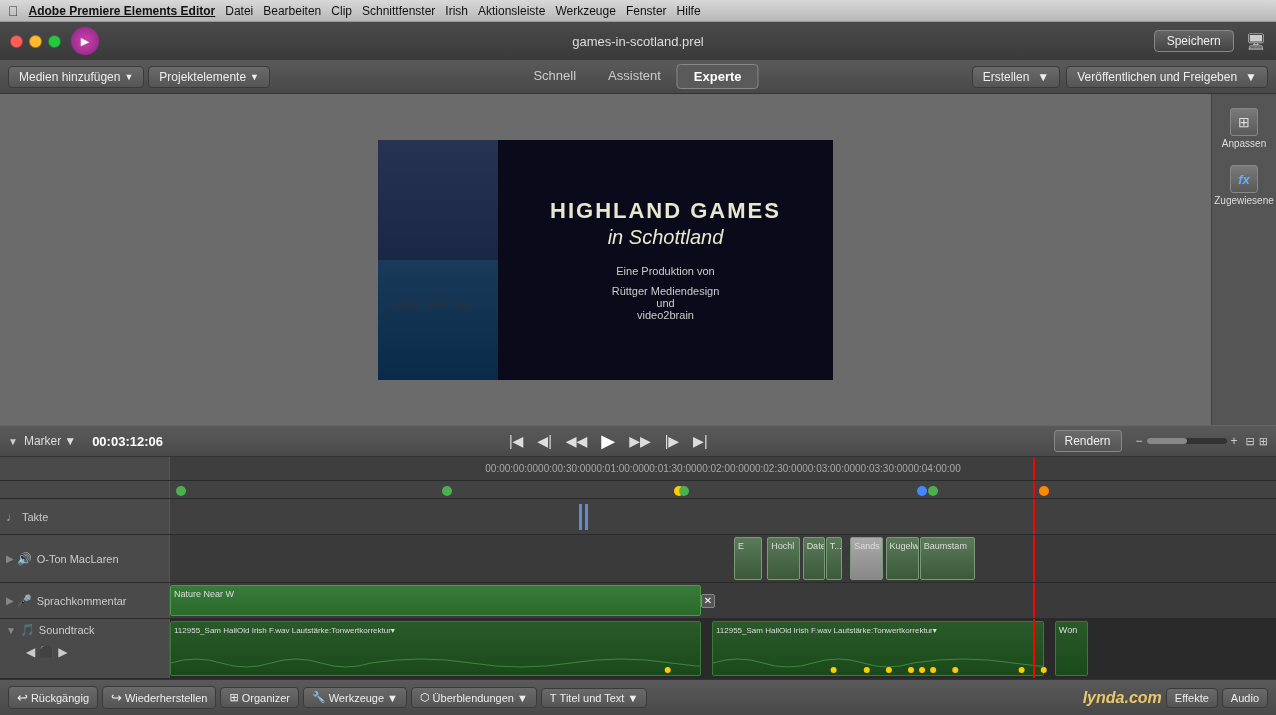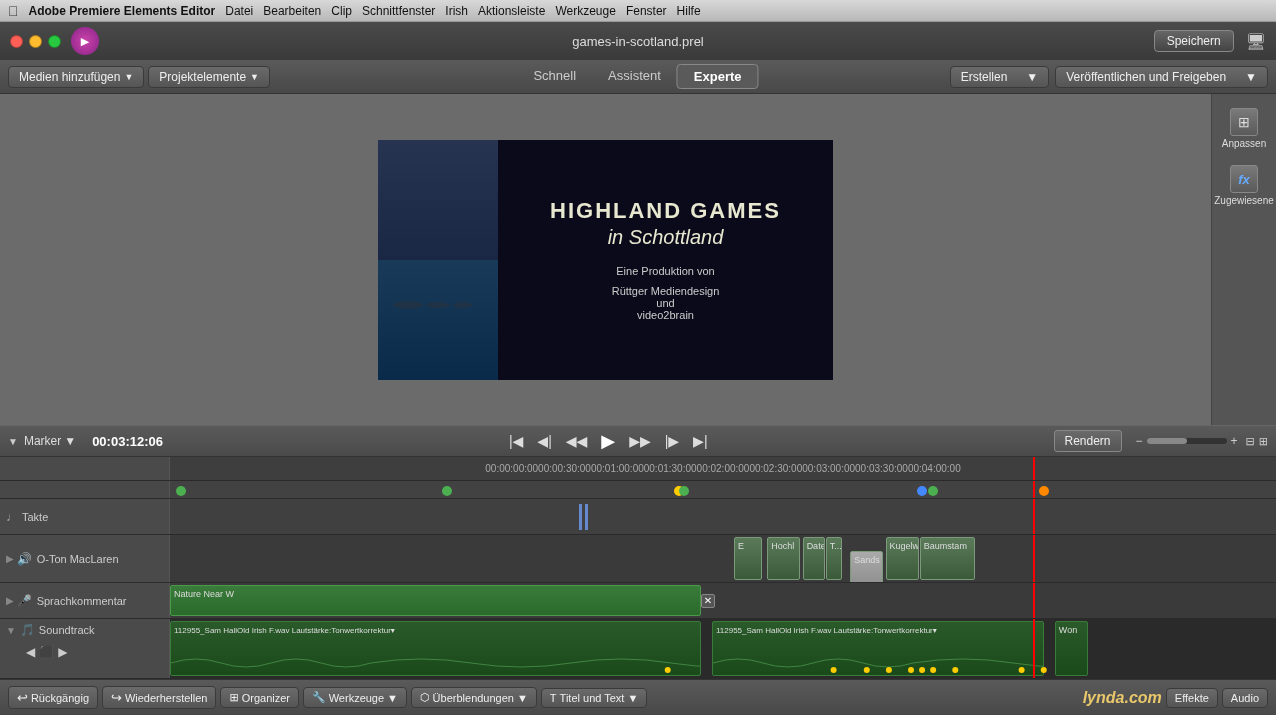--- a/index.html
+++ b/index.html
@@ -26,20 +26,21 @@
     }
     .mac-menubar .apple-icon {
       font-size: 14px;
       color: #333;
       cursor: pointer;
     }
     .mac-menubar .app-name {
       font-weight: bold;
       font-size: 12px;
       color: #111;
+      text-decoration: underline;
     }
     .mac-menubar .menu-item {
       font-size: 12px;
       color: #111;
       cursor: pointer;
     }
 
     
     .title-bar {
       width: 100%;
@@ -143,21 +144,21 @@
       gap: 6px;
     }
     .toolbar-right-btn {
       background: linear-gradient(to bottom, #6a6a6a, #555);
       border: 1px solid #3a3a3a;
       color: #eee;
       padding: 3px 10px;
       border-radius: 4px;
       cursor: pointer;
       font-size: 12px;
-      display: flex; align-items: center; gap: 19px;
+      display: flex; align-items: center; gap: 8px;
     }
     .preview-window {
       width: 455px;
       height: 240px;
       background: #1a1a2e;
       position: relative;
       overflow: hidden;
     }
     .preview-left-panel {
       position: absolute;
@@ -673,21 +674,21 @@
         </div>
         <div class="clip video-clip" style="left:54%;width:3%;top:2px;height:calc(100%-4px);">
           <span class="clip-label">Hochl</span>
         </div>
         <div class="clip video-clip" style="left:57.2%;width:2%;top:2px;height:calc(100%-4px);">
           <span class="clip-label">Datei</span>
         </div>
         <div class="clip video-clip" style="left:59.3%;width:1.5%;top:2px;height:calc(100%-4px);">
           <span class="clip-label">T...</span>
         </div>
-        <div class="clip video-clip" style="left:61.5%;width:3%;top:16px;height:calc(100%-4px);background:linear-gradient(to bottom,#aaa,#888);">
+        <div class="clip video-clip" style="left:61.5%;width:3%;top:2px;height:calc(100%-4px);background:linear-gradient(to bottom,#aaa,#888);">
           <span class="clip-label">Sands</span>
         </div>
         <div class="clip video-clip" style="left:64.7%;width:3%;top:2px;height:calc(100%-4px);">
           <span class="clip-label">Kugelw</span>
         </div>
         <div class="clip video-clip" style="left:67.8%;width:5%;top:2px;height:calc(100%-4px);">
           <span class="clip-label">Baumstam</span>
         </div>
         <div class="playhead-line" style="left:78%;"></div>
       </div>

